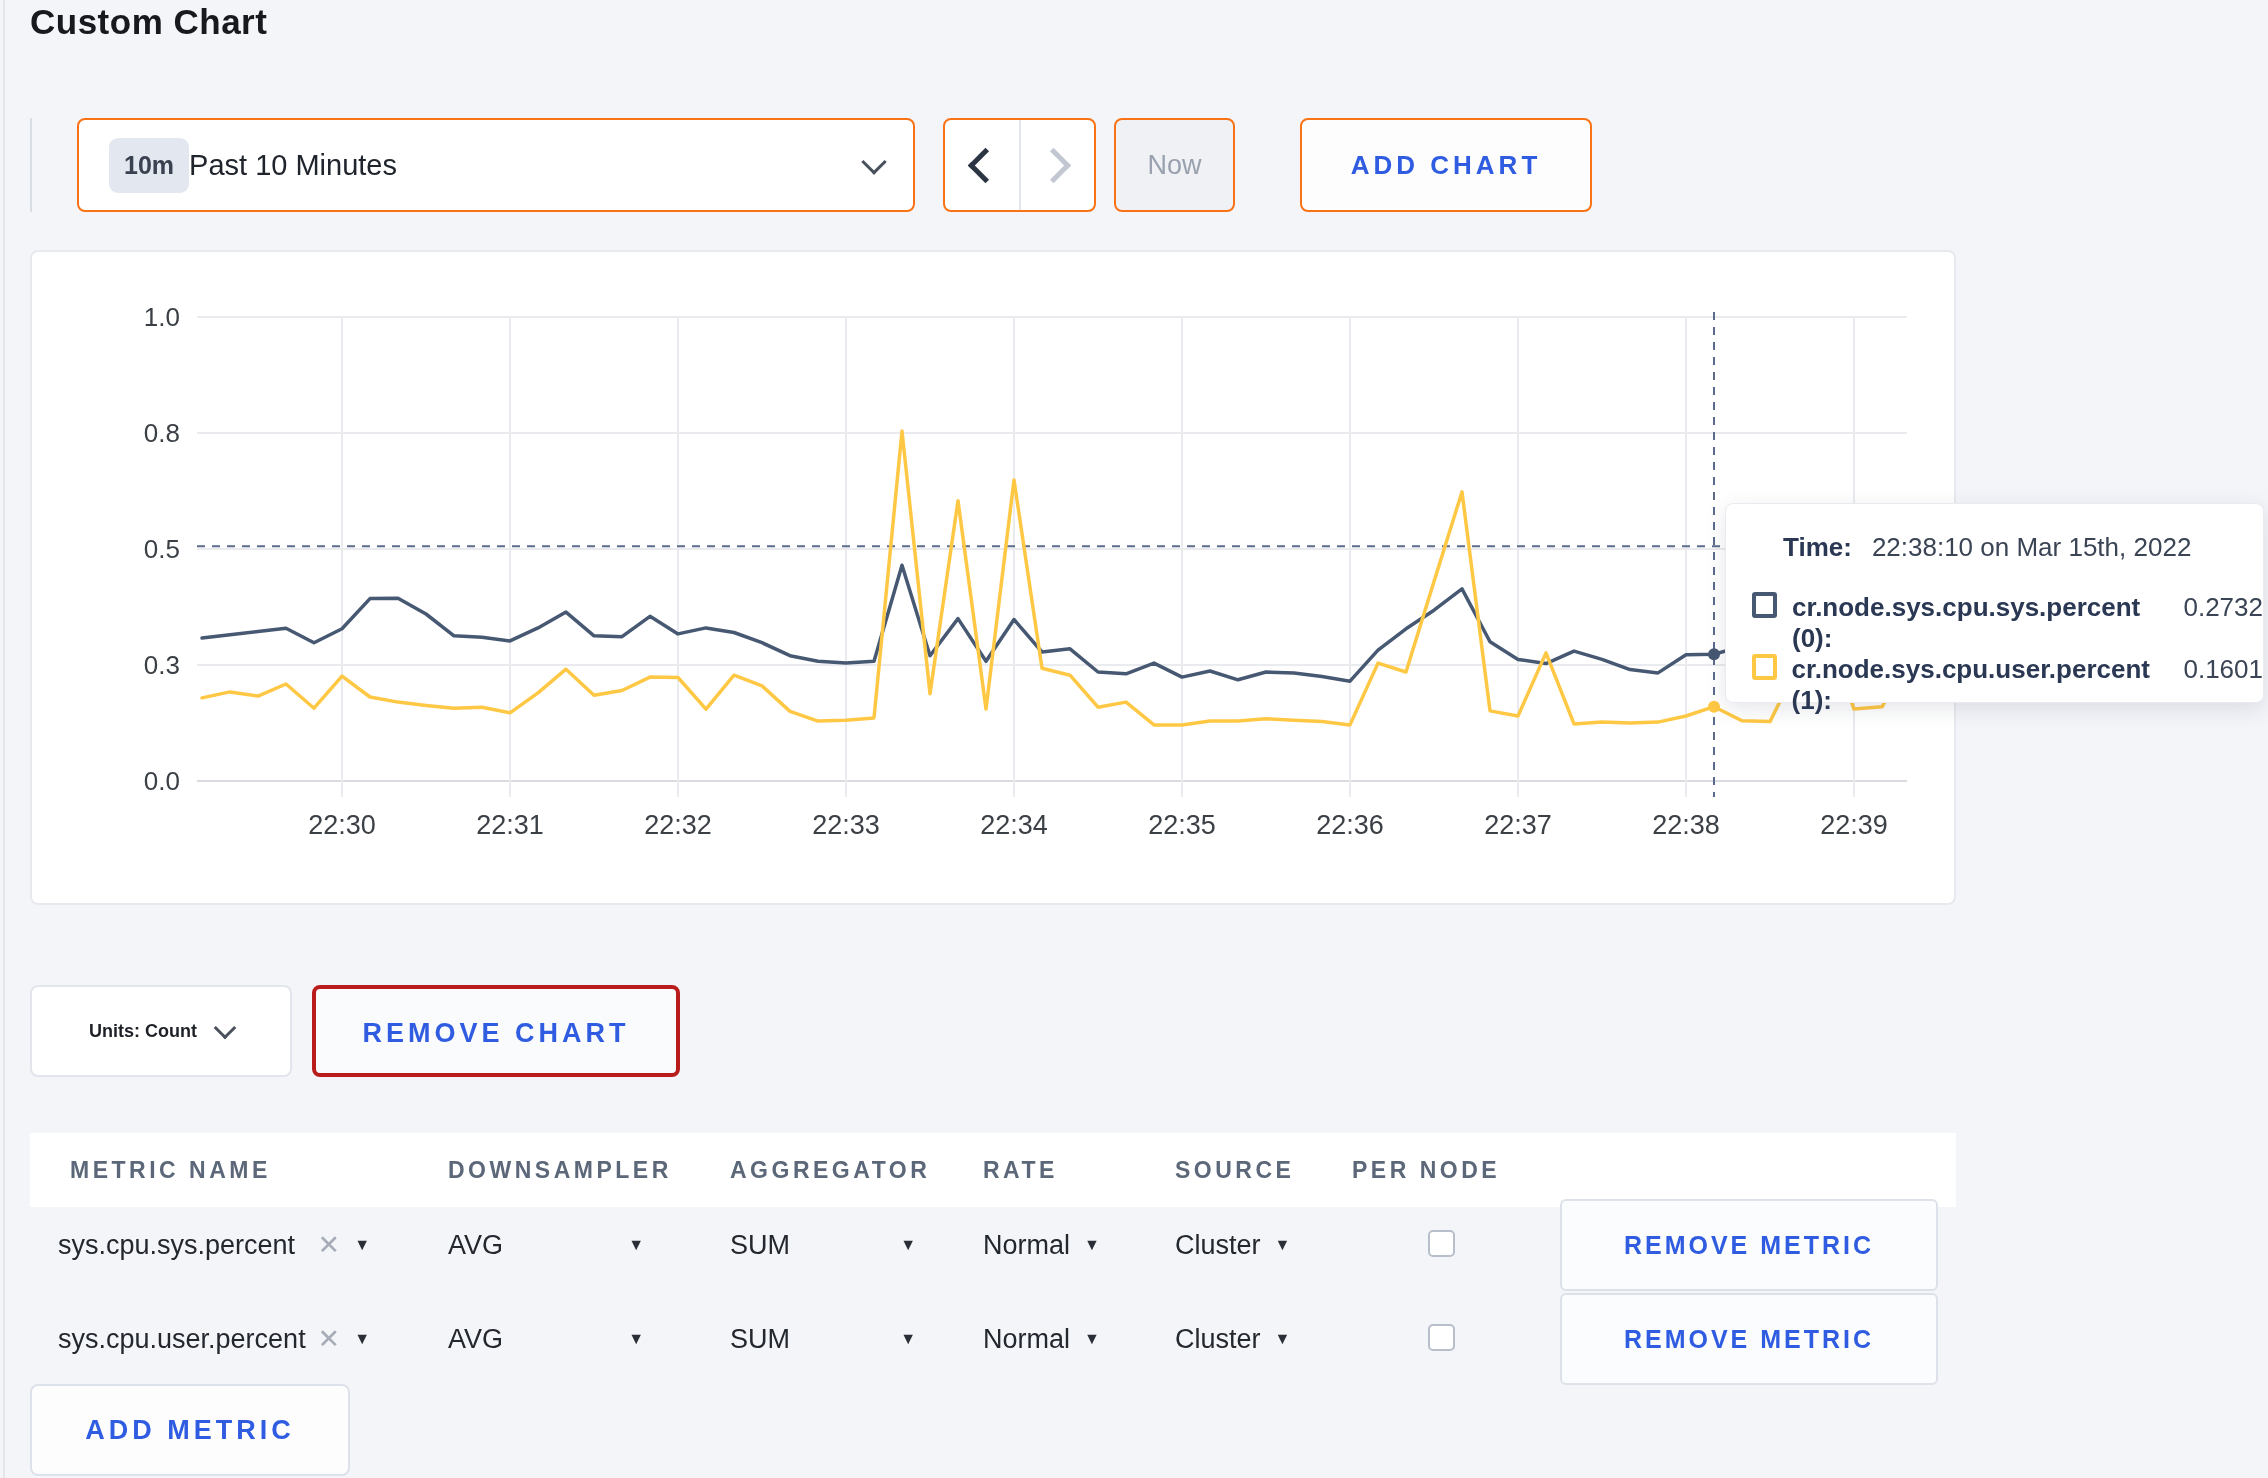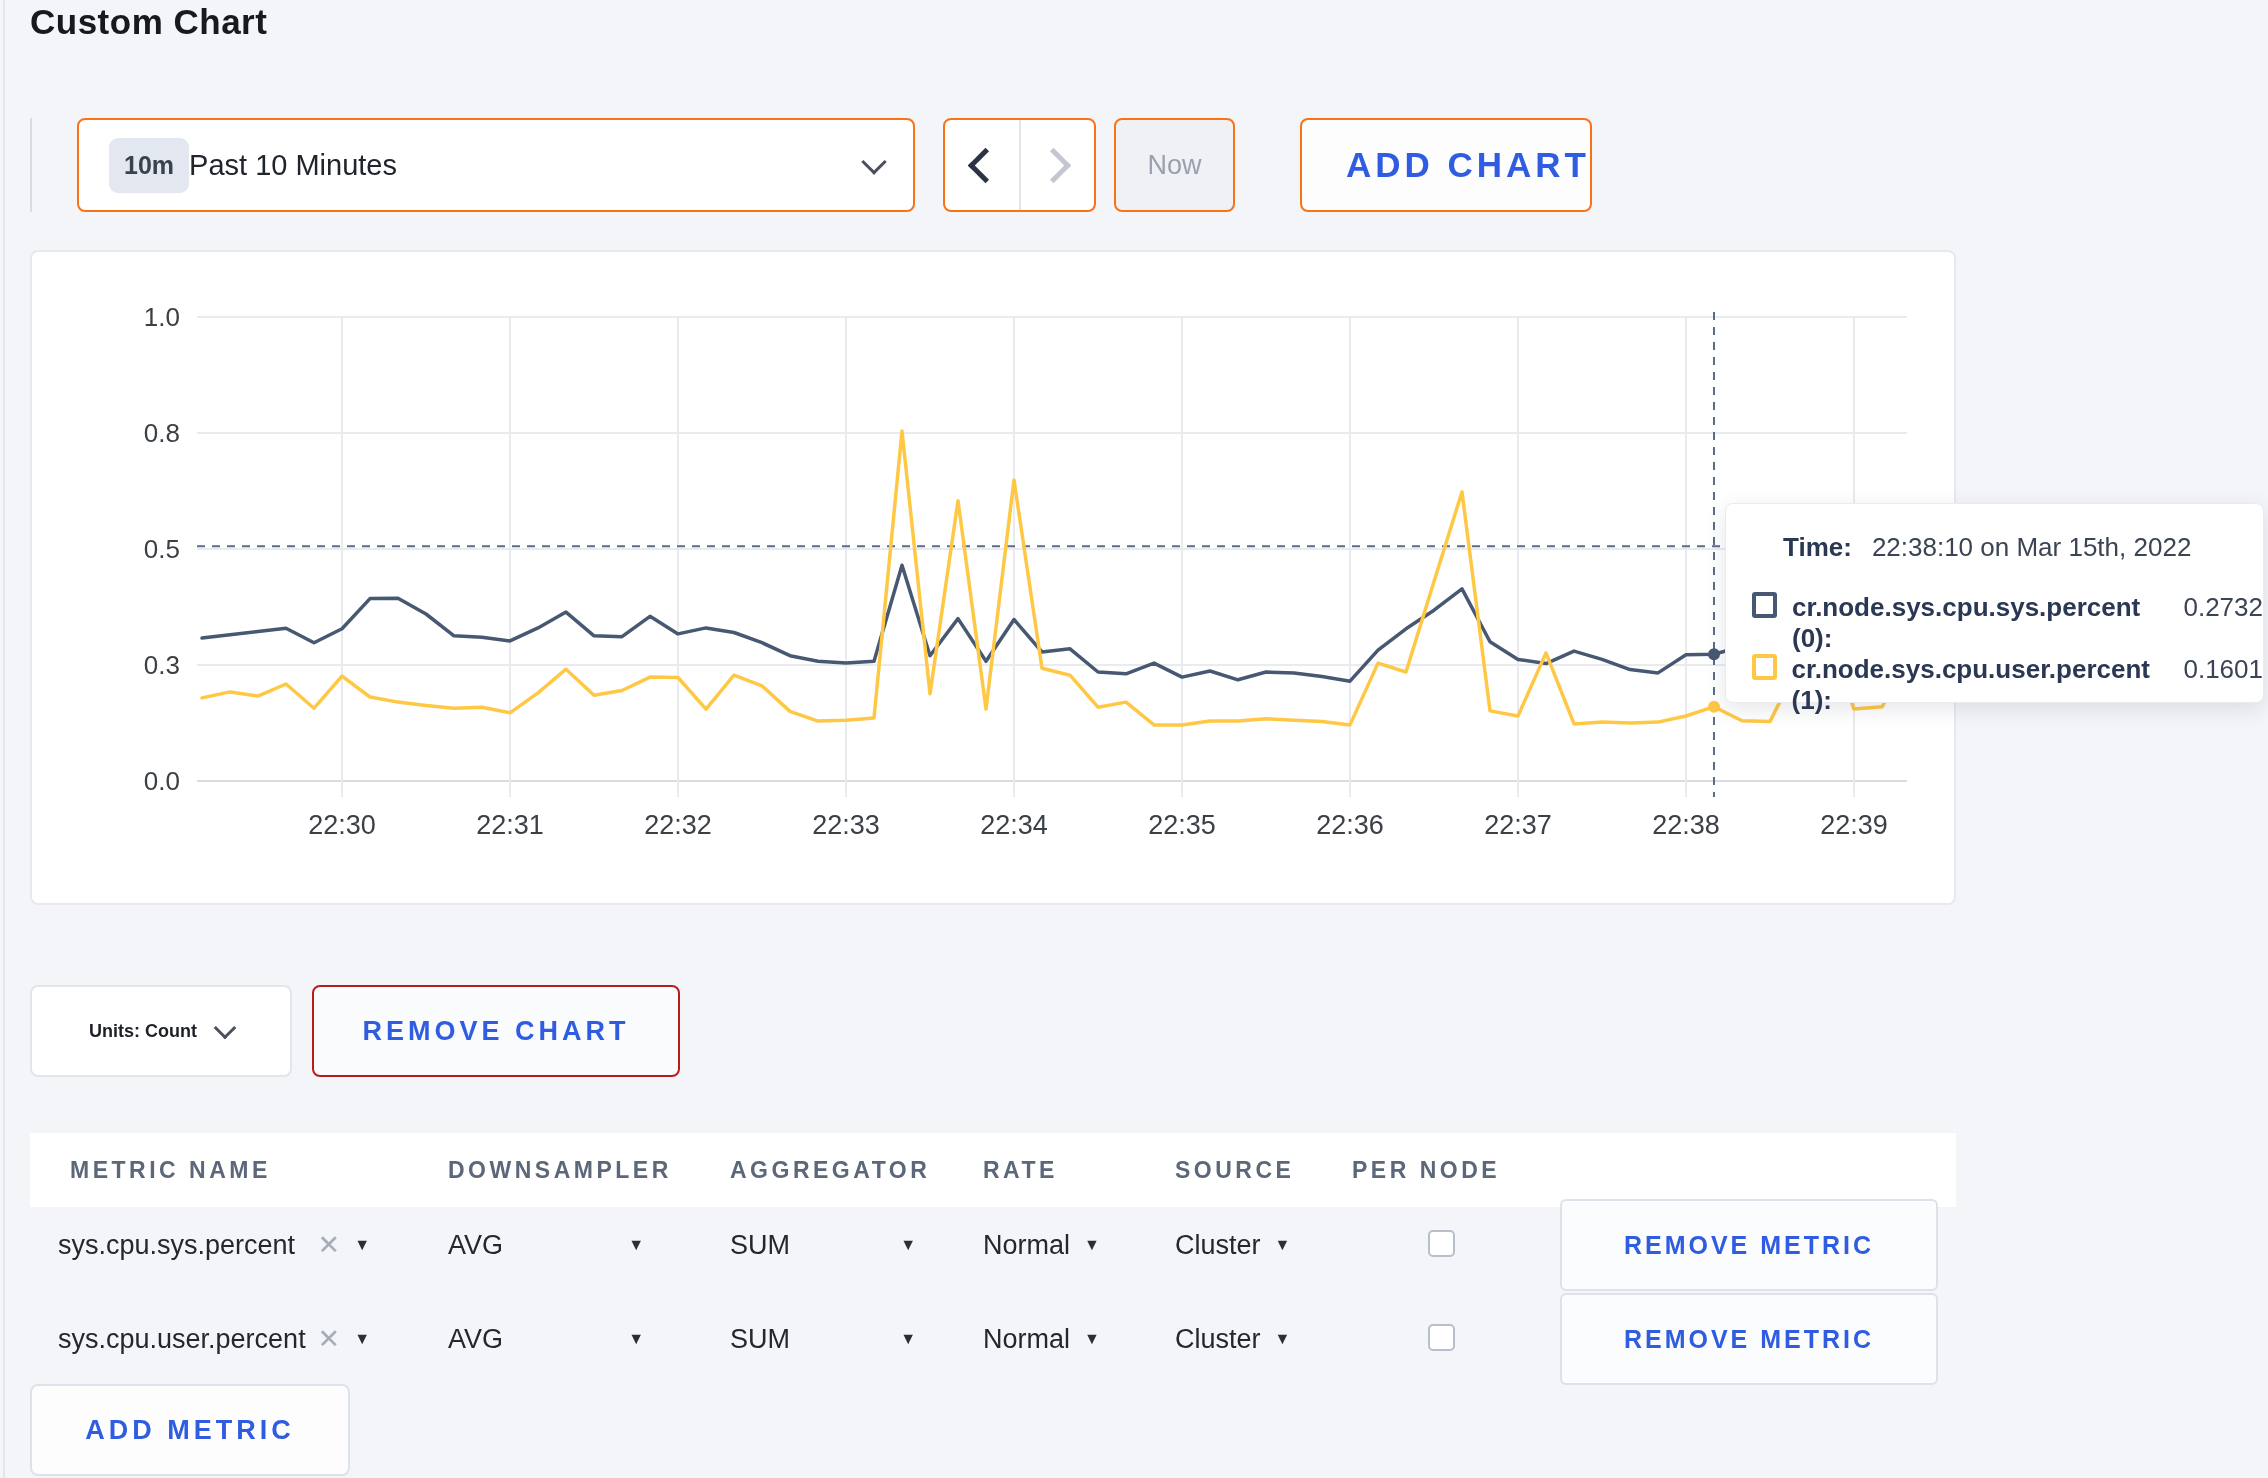--- a/index.html
+++ b/index.html
@@ -15,41 +15,41 @@
   .time-select{left:77px;width:838px;display:flex;align-items:center;padding:0 30px;cursor:pointer;}
   .ts-badge{background:#e3e7ef;color:#3a4150;font-weight:bold;font-size:25px;padding:13px 15px;border-radius:9px;}
   .ts-label{font-size:29px;color:#20252d;text-align:center;}
   .chev-down{width:15px;height:15px;border-right:3px solid #4a515c;border-bottom:3px solid #4a515c;transform:rotate(45deg);margin-left:auto;margin-top:-6px;}
   .nav-group{left:943px;width:153px;display:flex;padding:0;}
   .nav-btn{flex:1;display:flex;align-items:center;justify-content:center;background:transparent;border:none;cursor:pointer;}
   .nav-btn:first-child{border-right:2px solid #e2e5ec;}
   .chev-left{width:20px;height:20px;border-left:5px solid #2b3442;border-bottom:5px solid #2b3442;transform:rotate(45deg);margin-left:8px;}
   .chev-right{width:20px;height:20px;border-right:5px solid #c2c7d2;border-top:5px solid #c2c7d2;transform:rotate(45deg);margin-right:8px;}
   .now-btn{left:1114px;width:121px;background:#eff1f5;color:#99a1ae;font-size:27px;text-align:center;line-height:90px;cursor:default;}
-  .add-chart-btn{left:1300px;width:292px;background:#fdfdfe;color:#2f5ce0;font-size:35px;font-weight:600;letter-spacing:4px;text-align:right;line-height:90px;cursor:pointer;}
+  .add-chart-btn{left:1300px;width:292px;background:#fdfdfe;color:#2f5ce0;font-size:26px;font-weight:600;letter-spacing:4px;text-align:center;line-height:90px;cursor:pointer;}
   
   .chart-card{position:absolute;left:30px;top:250px;width:1926px;height:655px;background:#fff;border:2px solid #e7e9ee;border-radius:8px;box-sizing:border-box;}
   .chart-card svg{display:block;}
   
   .tooltip{position:absolute;left:1725px;top:503px;width:537px;height:198px;background:#fff;border:1px solid #e9ebf1;border-radius:8px;
            box-shadow:0 6px 22px rgba(40,50,70,.12);z-index:6;font-size:26px;}
   .tt-time{position:absolute;left:57px;top:28px;}
   .tt-time .lbl{font-weight:bold;color:#2a3854;}
   .tt-time .val{color:#3a4454;margin-left:20px;}
   .tt-row{position:absolute;left:26px;display:flex;align-items:flex-start;}
   .tt-row.r0{top:88px;} .tt-row.r1{top:150px;}
   .tt-swatch{width:18px;height:18px;border:4px solid #475872;border-radius:3px;background:#fff;margin-right:15px;}
   .tt-name{font-weight:bold;color:#2a3854;}
   .tt-val{color:#3a4454;margin-left:18px;}
   
   .units-btn{position:absolute;left:30px;top:985px;width:262px;height:92px;box-sizing:border-box;background:#fff;border:2px solid #e2e5ec;border-radius:8px;
              display:flex;align-items:center;justify-content:center;gap:20px;cursor:pointer;}
   .units-btn .u-lbl{font-size:18px;font-weight:bold;color:#1d2127;}
   .units-btn .chev-down{margin:0;margin-top:-6px;width:13px;height:13px;}
-  .remove-chart-btn{position:absolute;left:312px;top:985px;width:368px;height:92px;box-sizing:border-box;background:#fafbfd;border:2px solid #b91c1c;border-radius:8px;
+  .remove-chart-btn{position:absolute;left:312px;top:985px;width:368px;height:92px;box-sizing:border-box;background:#fafbfd;border:4px solid #b91c1c;border-radius:8px;
              color:#2f5ce0;font-size:27px;font-weight:600;letter-spacing:4px;text-align:center;line-height:88px;cursor:pointer;}
   
   .thead{position:absolute;left:30px;top:1133px;width:1926px;height:74px;background:#fff;}
   .th{position:absolute;top:50%;transform:translateY(-50%);font-size:23px;letter-spacing:3.5px;color:#5c6879;font-weight:bold;white-space:nowrap;}
   .mrow{position:absolute;left:30px;width:1926px;height:92px;}
   .cell{position:absolute;top:0;height:92px;display:flex;align-items:center;font-size:27px;color:#23272e;cursor:pointer;}
   .caret{font-size:16px;color:#2a2f37;margin-left:14px;}
   .xmark{font-size:27px;color:#a6adb8;margin-left:auto;cursor:pointer;}
   .checkbox{position:absolute;left:1398px;top:31px;width:27px;height:27px;box-sizing:border-box;border:2px solid #b7bfca;border-radius:5px;background:#fff;cursor:pointer;}
   .remove-metric-btn{position:absolute;left:1530px;top:0;width:378px;height:92px;box-sizing:border-box;background:#fbfcfe;border:2px solid #dde2ea;border-radius:6px;

